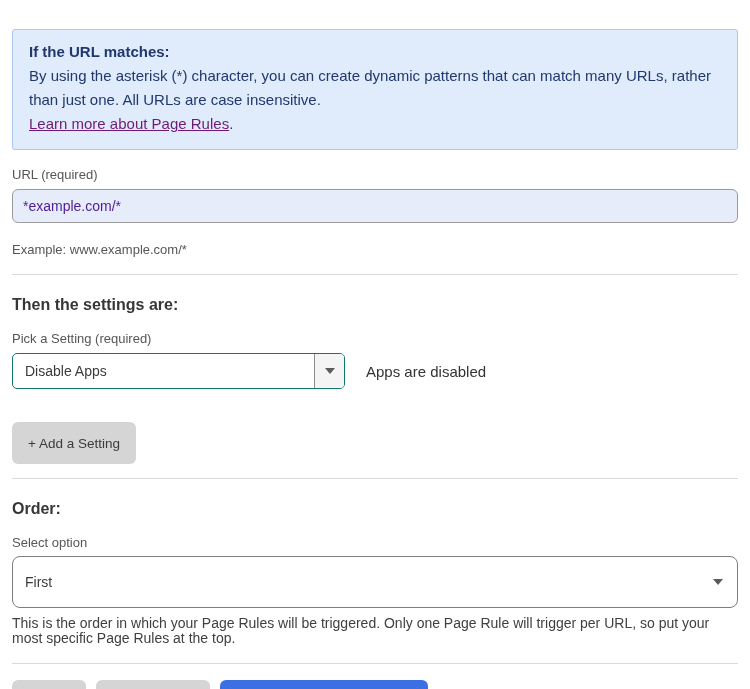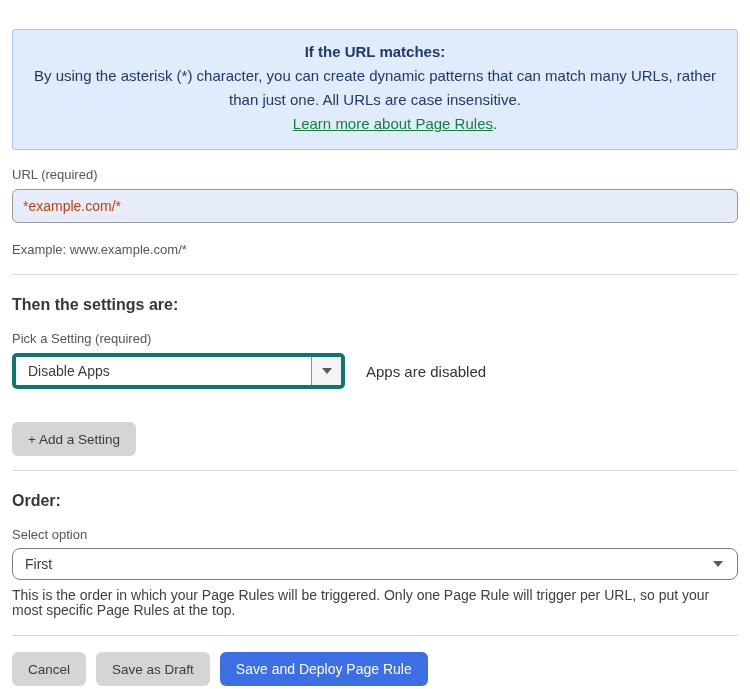--- a/index.html
+++ b/index.html
@@ -21,49 +21,47 @@
 
   .info-box {
     margin-top: 17px;
     background: #e0ecfb;
     border: 1px solid #abc8ef;
     border-radius: 3px;
     padding: 10px 16px 13px 16px;
     color: #21386e;
     font-size: 15px;
     line-height: 24px;
-    text-align: center;
   }
   .info-heading { font-weight: 700; }
   .info-link {
-    color: #15803d;
+    color: #701a75;
     text-decoration: underline;
     cursor: pointer;
-    margin-left: 40px;
   }
   .info-link-suffix { color: #21386e; }
 
   .field-label {
     display: block;
     margin-top: 17px;
     font-size: 13px;
     color: #565656;
   }
 
   .url-input {
     display: block;
     margin-top: 7px;
     width: 726px;
     height: 34px;
     background: #e7ecfa;
     border: 1px solid #9b9b9b;
     border-radius: 6px;
     padding: 0 10px;
     font-size: 14px;
-    color: #c2410c;
+    color: #4c1d95;
     font-family: "Liberation Sans", sans-serif;
     outline: none;
   }
 
   .field-example {
     margin-top: 19px;
     font-size: 13px;
     color: #565656;
   }
 
@@ -82,21 +80,21 @@
 
   .setting-row {
     display: flex;
     align-items: center;
     margin-top: 7px;
   }
   .dropdown {
     width: 333px;
     height: 36px;
     background: #ffffff;
-    border: 4px solid #0f766e;
+    border: 1px solid #0f766e;
     border-radius: 5px;
     display: flex;
     align-items: stretch;
     justify-content: space-between;
     cursor: pointer;
     overflow: hidden;
   }
   .dropdown-value {
     padding: 0 12px;
     font-size: 14px;
@@ -121,40 +119,40 @@
     display: inline-block;
   }
   .setting-status {
     margin-left: 21px;
     font-size: 15px;
     color: #333333;
     text-align: center;
   }
 
   .btn {
-    height: 34px;
+    height: 42px;
     padding: 0 16px;
     border: none;
     border-radius: 6px;
     font-size: 13.5px;
     font-family: "Liberation Sans", sans-serif;
     cursor: pointer;
     white-space: nowrap;
   }
   .btn-gray { background: #d5d5d5; color: #3b3b3b; }
   .btn-blue { background: #3c6ee4; color: #ffffff; font-size: 14px; }
 
   .add-setting-btn { margin-top: 33px; display: inline-block; }
 
   .divider-2 { margin-top: 14px; }
 
   .select-full {
     margin-top: 6px;
     width: 726px;
-    height: 32px;
+    height: 52px;
     background: #ffffff;
     border: 1px solid #7d7d7d;
     border-radius: 8px;
     display: flex;
     align-items: center;
     justify-content: space-between;
     padding: 0 14px 0 12px;
     font-size: 14px;
     color: #3b3b3b;
     cursor: pointer;

